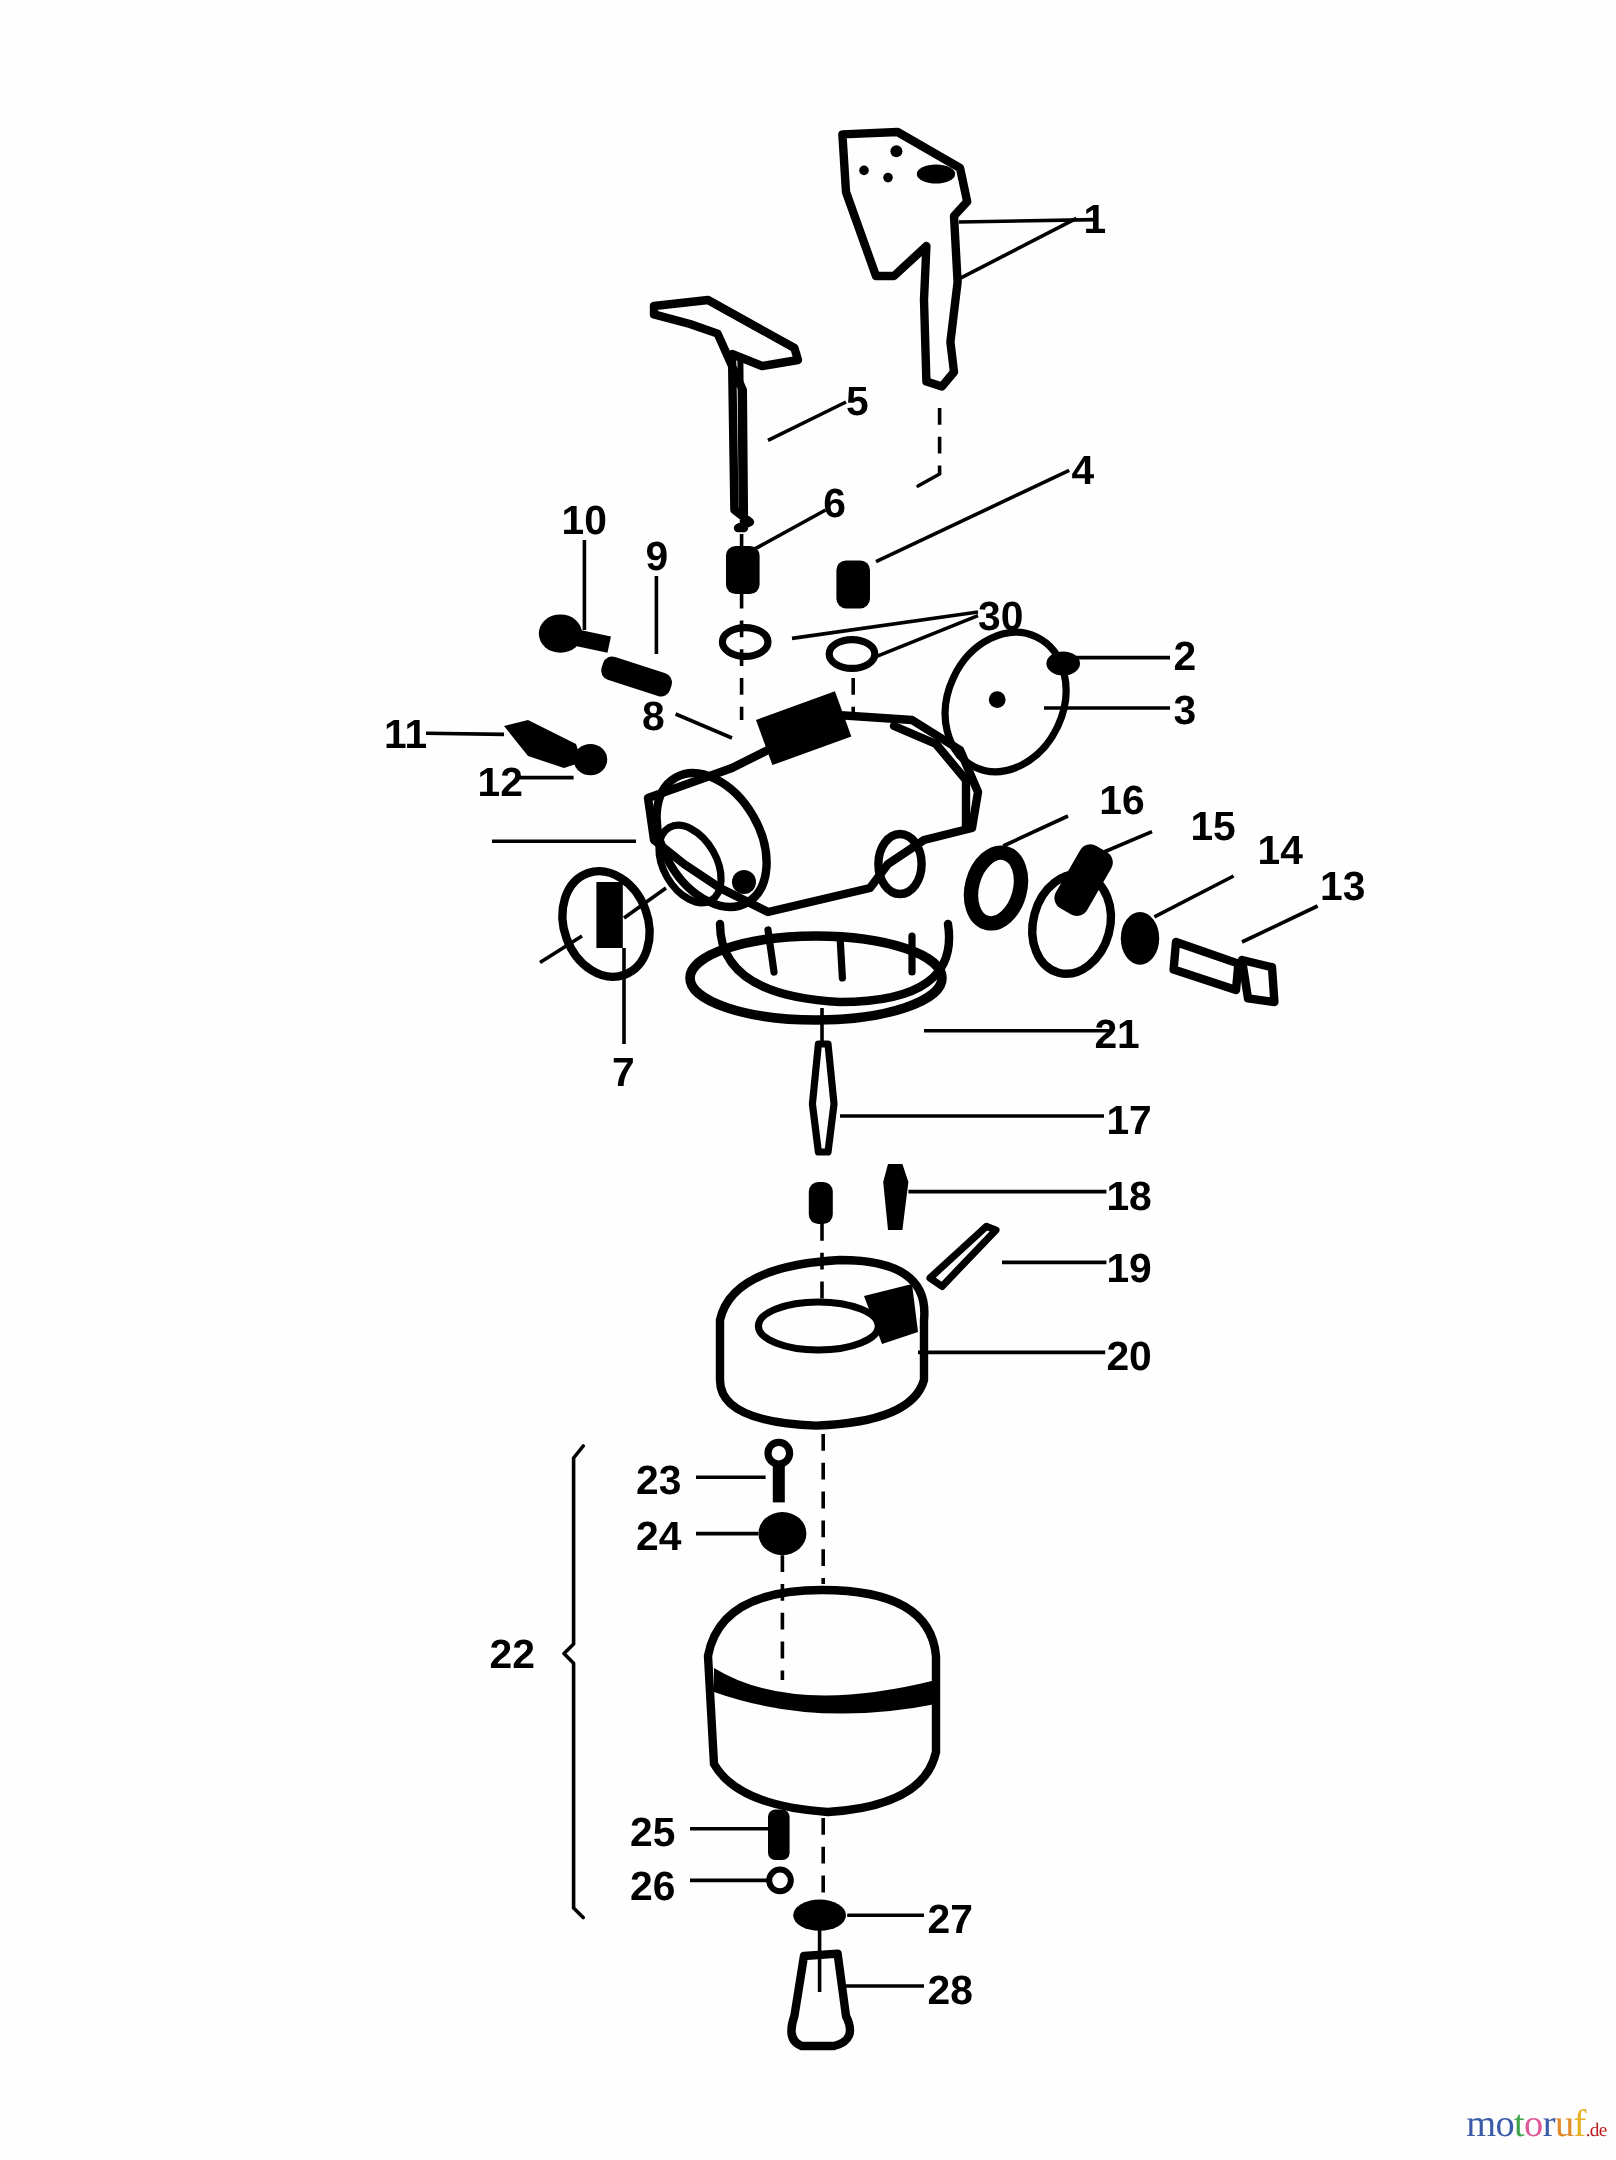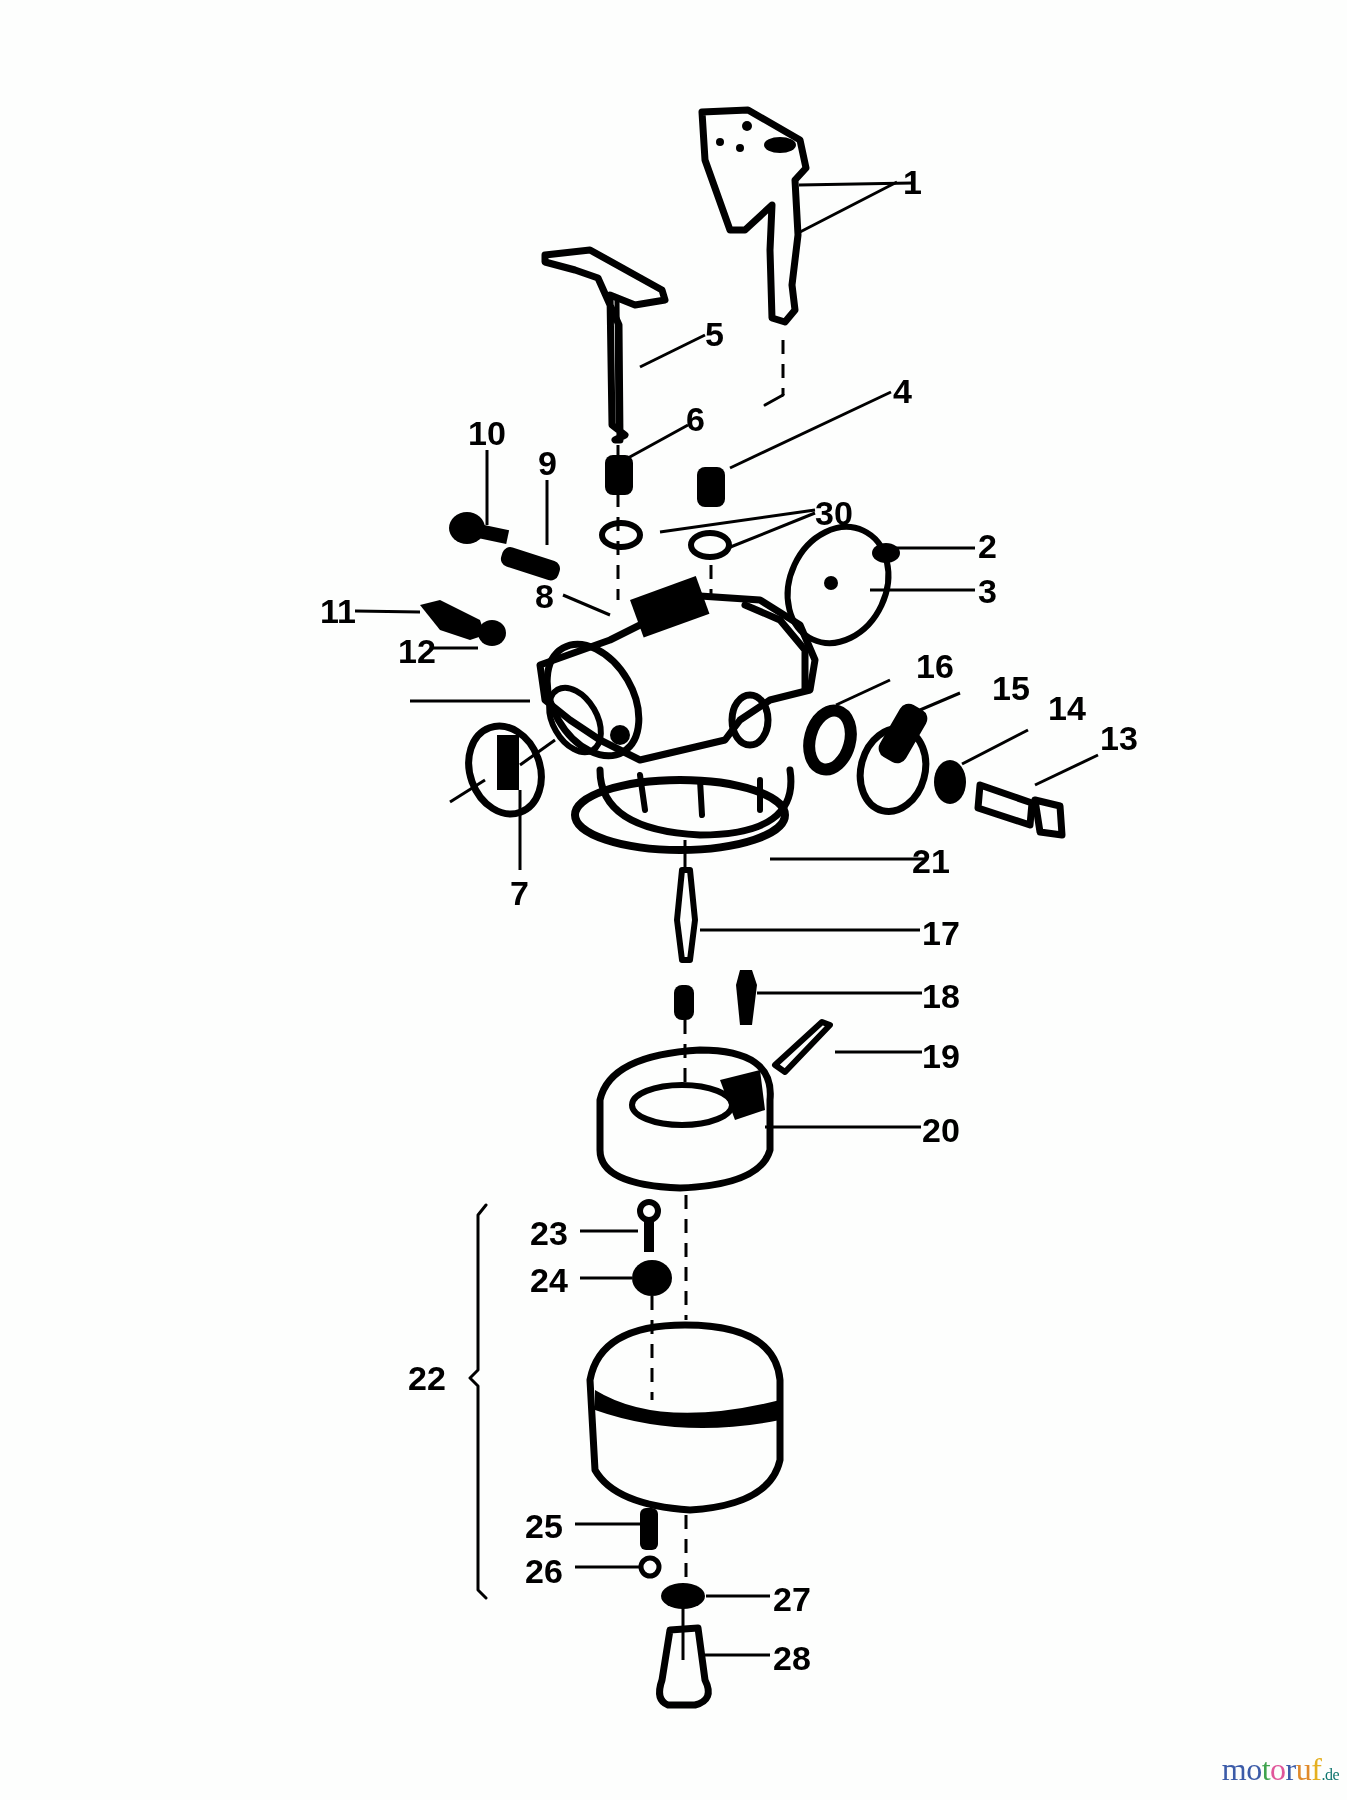--- a/index.html
+++ b/index.html
@@ -6,21 +6,21 @@
     body { width: 1347px; height: 1800px; position: relative; overflow: hidden;
            font-family: "Liberation Sans", sans-serif; }
     #diagram { position: absolute; left: 0; top: 0; width: 1347px; height: 1800px; }
     .callout-num { font-family: "Liberation Sans", sans-serif; font-weight: bold;
                    font-size: 34px; fill: #000; }
     .stroke { stroke: #000; fill: none; stroke-linecap: round; stroke-linejoin: round; }
     .leader { stroke: #000; stroke-width: 3; fill: none; }
     .dash { stroke: #000; stroke-width: 3; stroke-dasharray: 14 10; fill: none; }
     .watermark { position: absolute; right: 8px; bottom: 12px;
                  font-family: "Liberation Serif", serif; font-size: 32px; letter-spacing: -0.5px; }
-    .watermark .suffix { font-size: 16px; color: #0f766e; }
+    .watermark .suffix { font-size: 16px; color: #b91c1c; }
   </style>
 </head>
 <body>
 
 <svg id="diagram" viewBox="0 0 1347 1800" xmlns="http://www.w3.org/2000/svg">
 
   <g>
     <path class="stroke" stroke-width="7" d="M702,112 L748,110 L800,140 L806,168 L795,180 L798,235 L792,285 L795,310 L785,322 L772,318 L770,250 L772,205 L745,230 L730,230 L705,160 Z"></path>
     <circle cx="747" cy="126" r="5" fill="#000"></circle>
     <circle cx="720" cy="142" r="4" fill="#000"></circle>

